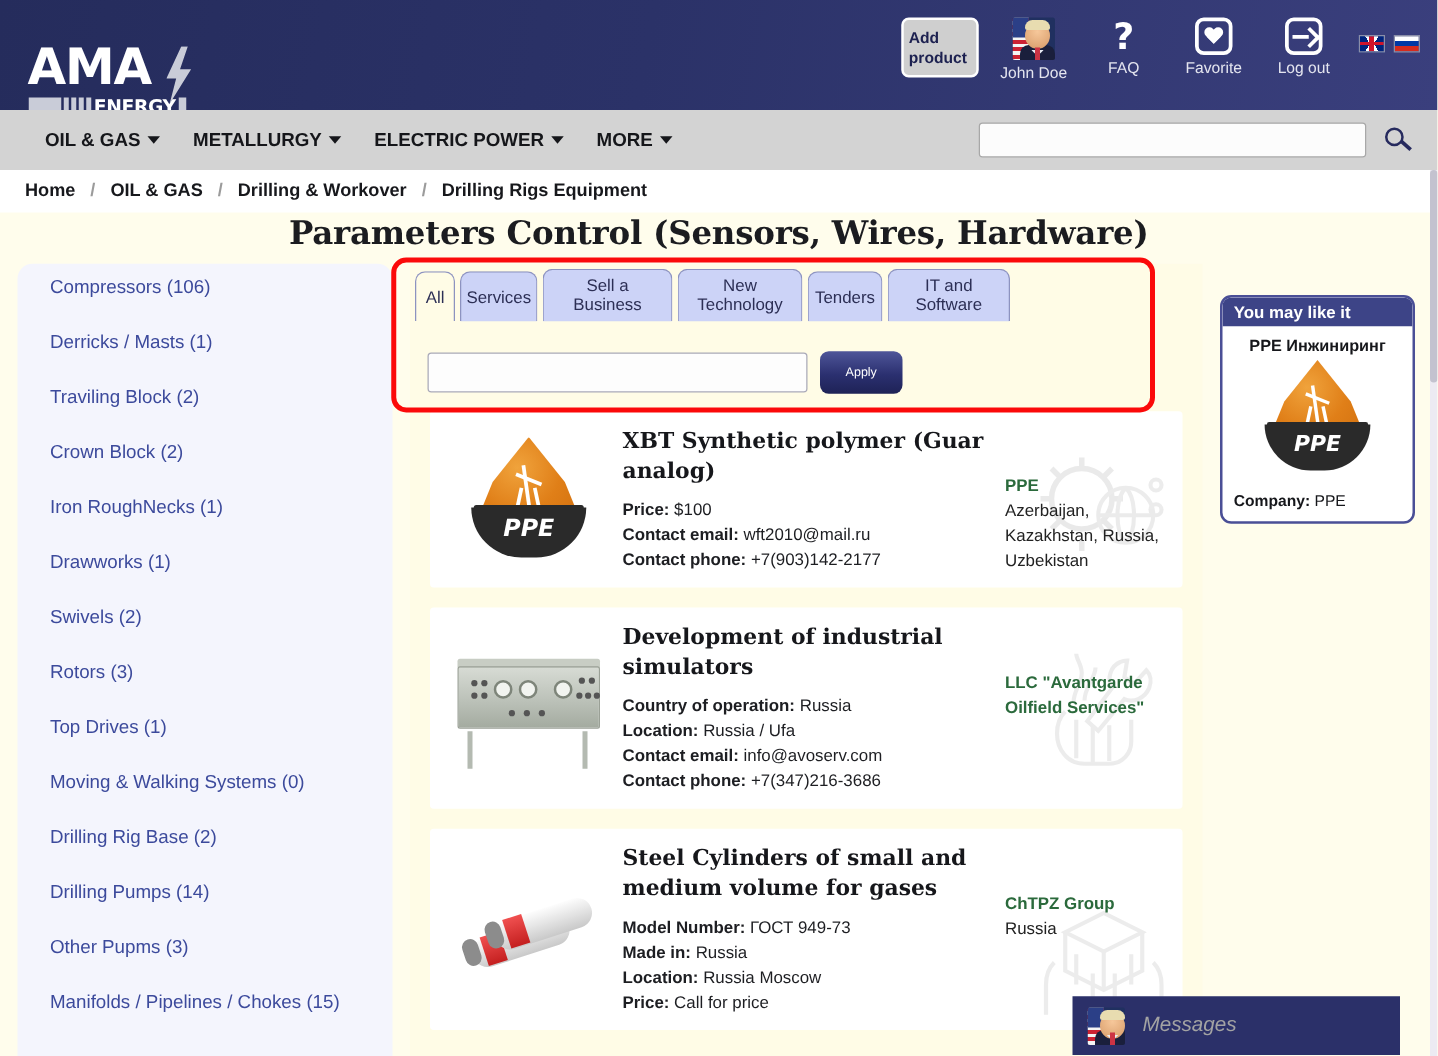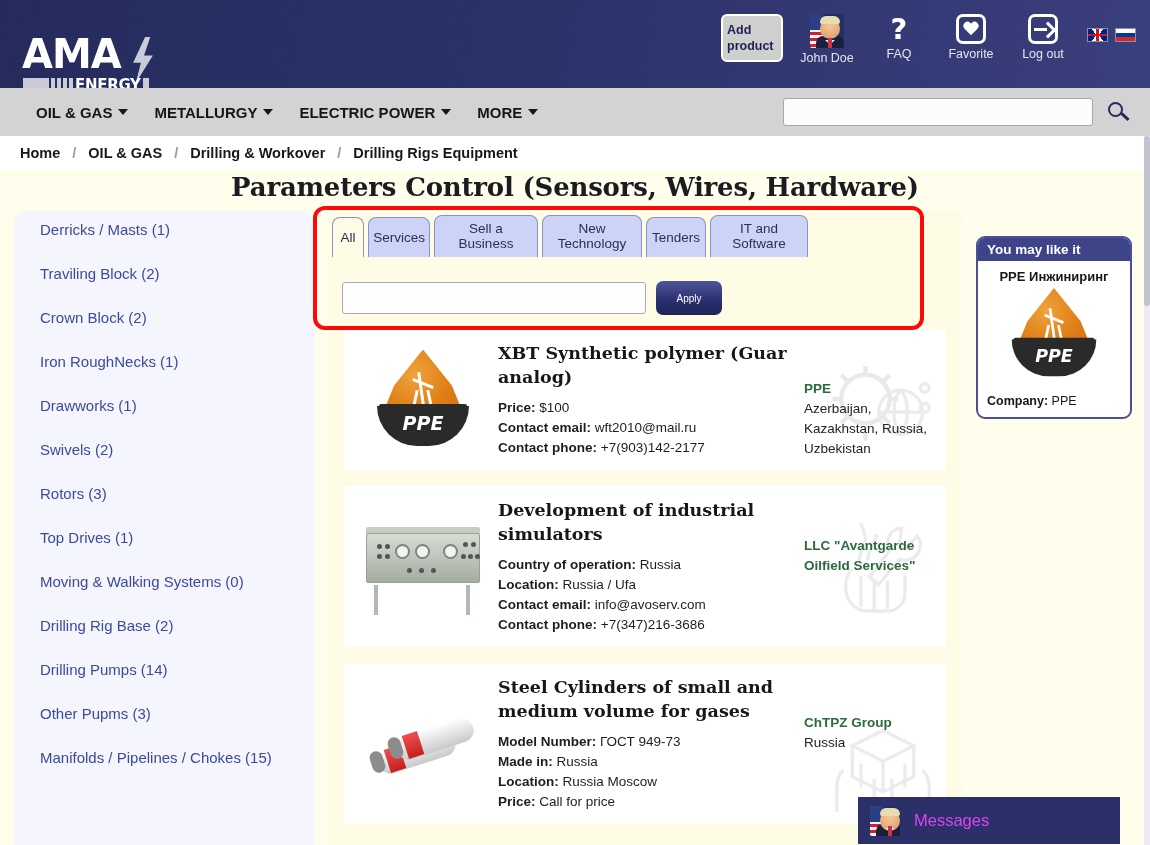--- a/index.html
+++ b/index.html
@@ -180,21 +180,21 @@
     display:flex; align-items:center; padding-left:9px; }
   .rs-title { text-align:center; font-weight:bold; font-size:13px; color:#16171b; margin-top:8px; }
   .rs-logo { display:flex; justify-content:center; margin-top:4px; }
   .rs-company { font-size:12.5px; color:#16171b; padding:6px 0 0 9px; }
   .rs-company b { font-weight:bold; }
 
   
   .msgbar { position:absolute; left:858px; top:797px; width:262px; height:47px;
     background:#2b3069; display:flex; align-items:center; padding-left:12px; gap:14px; cursor:pointer; }
   .msg-av { width:30px; height:30px; border-radius:2px; overflow:hidden; position:relative; background:#203060; }
-  .msg-label { color:#d946ef; font-size:16.5px; }
+  .msg-label { color:#a3a3a3; font-size:16.5px;font-style:italic; }
 
   .scrollbar { position:absolute; right:0; top:136px; width:6px; height:709px; background:#eceaf2; }
   .scrollbar .thumbbar { position:absolute; top:0; width:6px; height:170px; background:#c3c2cf; border-radius:3px; }
 </style>
 </head>
 <body>
 
 <div class="page">
 
   <div class="header">
@@ -287,20 +287,21 @@
     <span class="crumb">OIL &amp; GAS</span>
     <span class="crumb-sep">/</span>
     <span class="crumb">Drilling &amp; Workover</span>
     <span class="crumb-sep">/</span>
     <span class="crumb-last">Drilling Rigs Equipment</span>
   </div>
 
   <div class="page-title">Parameters Control (Sensors, Wires, Hardware)</div>
 
   <div class="left-side">
+    <div class="cat">Compressors (106)</div>
     <div class="cat">Derricks / Masts (1)</div>
     <div class="cat">Traviling Block (2)</div>
     <div class="cat">Crown Block (2)</div>
     <div class="cat">Iron RoughNecks (1)</div>
     <div class="cat">Drawworks (1)</div>
     <div class="cat">Swivels (2)</div>
     <div class="cat">Rotors (3)</div>
     <div class="cat">Top Drives (1)</div>
     <div class="cat">Moving &amp; Walking Systems (0)</div>
     <div class="cat">Drilling Rig Base (2)</div>

